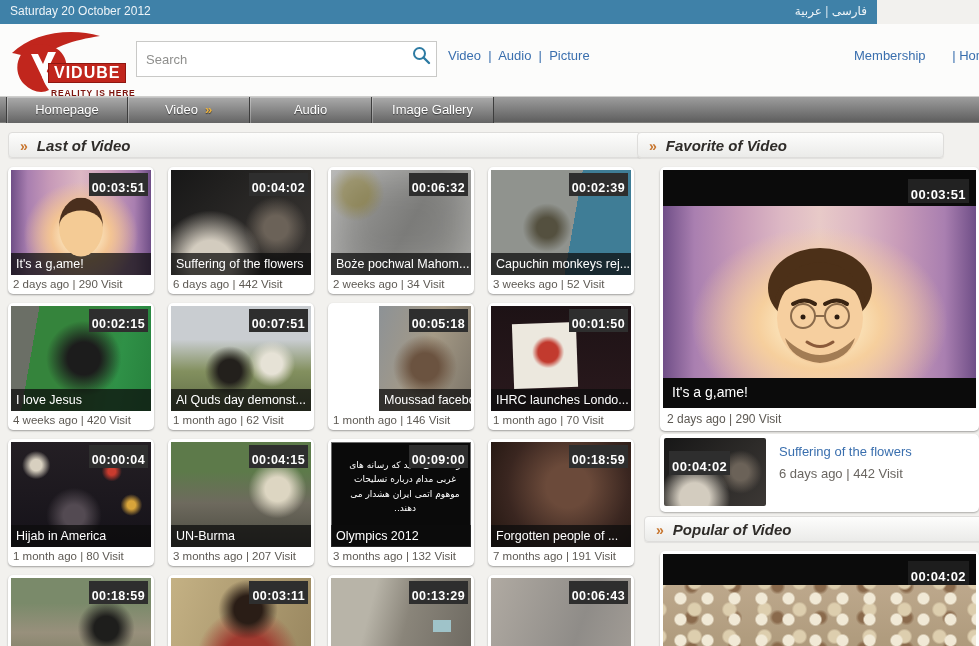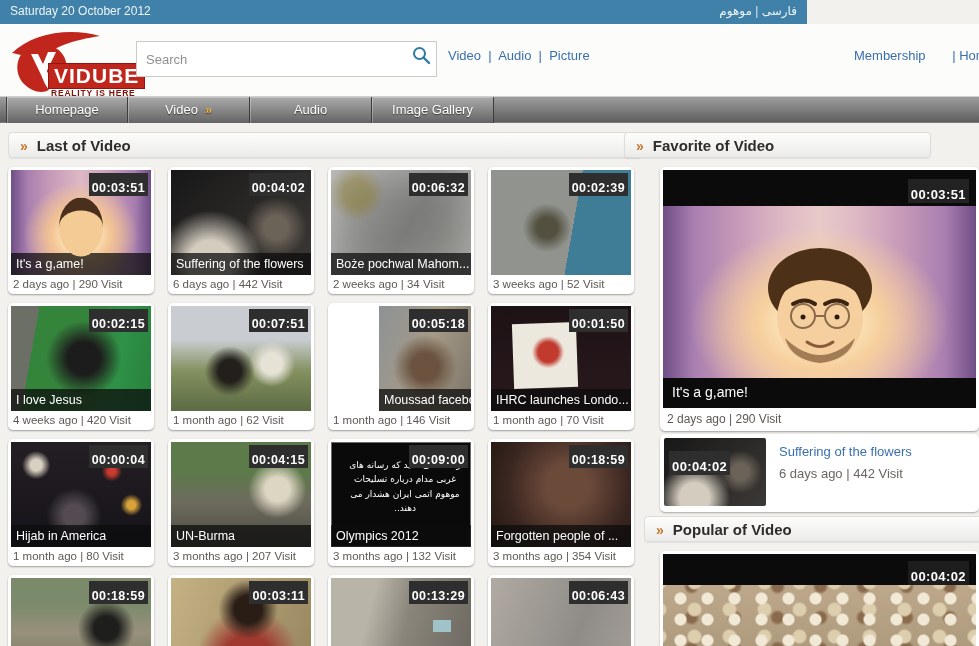--- a/index.html
+++ b/index.html
@@ -1,31 +1,31 @@
 <!DOCTYPE html>
 <html><head>
 <meta charset="utf-8">
 <style>
   * { margin:0; padding:0; box-sizing:border-box; }
   html,body { background:#e9e8e5; }
   body { font-family:"Liberation Sans","DejaVu Sans",sans-serif; }
   #stage { position:relative; width:979px; height:646px; overflow:hidden; background:#f2f1ee; }
 
   
-  .topbar { position:absolute; top:0; left:0; width:807px; height:24px; background:#3f81a8; color:#eef4f8; font-size:12px; }
+  .topbar { position:absolute; top:0; left:0; width:877px; height:24px; background:#3f81a8; color:#eef4f8; font-size:12px; }
   .topbar .date { position:absolute; left:10px; top:4px; }
   .topbar .langs { position:absolute; right:10px; top:4px; }
   .langs span { cursor:pointer; }
   .langs span + span::before { content:" | "; color:#d7e6ef; }
 
   
   .header { position:absolute; top:24px; left:0; width:979px; height:72px; background:#fcfcfb; }
   .logo { position:absolute; left:2px; top:3px; width:140px; height:70px; }
   .logo svg { position:absolute; left:2px; top:0; }
-  .logo-box { position:absolute; left:46px; top:36px; background:#c1261d; border:1px solid #8f1711; color:#fff; font-weight:bold; font-size:21px; letter-spacing:1px; padding:0 5px 0 5px; }
+  .logo-box { position:absolute; left:46px; top:36px; background:#c1261d; border:1px solid #8f1711; color:#fff; font-weight:bold; font-size:16px; letter-spacing:1px; padding:0 5px 0 5px; }
   .logo-tag { position:absolute; left:49px; top:61px; color:#7c120c; font-weight:bold; font-size:8.5px; letter-spacing:0.8px; }
 
   .searchwrap { position:absolute; left:136px; top:17px; width:301px; height:36px; }
   .searchwrap input { width:100%; height:100%; border:1px solid #c9c9c7; background:#fff; font-size:13px; color:#444; padding:0 30px 0 9px; font-family:inherit; outline:none; }
   .searchwrap input::placeholder { color:#8f8f8d; }
   .search-btn { position:absolute; right:6px; top:5px; width:19px; height:19px; cursor:pointer; }
 
   .medialinks { position:absolute; left:448px; top:24px; font-size:13px; color:#3a6fae; }
   .medialinks span { cursor:pointer; }
   .medialinks span + span::before { content:"  |  "; white-space:pre; }
@@ -36,24 +36,24 @@
   
   .navbar { position:absolute; top:96px; left:0; width:979px; height:27px; background:linear-gradient(#9d9d9d,#5e5e5e); border-top:1px solid #cfcfcd; border-bottom:1px solid #7c7c7a; }
   .tabs { position:absolute; left:6px; top:0; display:flex; height:26px; }
   .tab { width:122px; height:26px; line-height:25px; text-align:center; color:#fff; font-size:13px; text-shadow:0 1px 1px rgba(0,0,0,.55); background:linear-gradient(#ababab,#646464); border-right:1px solid #3d3d3d; box-shadow:inset 1px 1px 0 rgba(255,255,255,.28); cursor:pointer; }
   .tab:first-child { border-left:1px solid #3d3d3d; }
   .tab .arrow { color:#ecb23c; font-weight:bold; margin-left:7px; }
 
   
   .sechead { position:absolute; height:26px; line-height:25px; border-radius:4px; background:linear-gradient(#fdfdfc,#ebebe9); border:1px solid #dedddb; box-shadow:0 1px 1px rgba(0,0,0,.07); white-space:nowrap; overflow:hidden; }
   .sechead .mark { color:#c8762f; font-weight:bold; margin:0 9px 0 11px; font-size:14px; }
-  .sechead .sectitle { color:#2f2c29; font-weight:bold; font-size:15px; }
+  .sechead .sectitle { color:#2f2c29; font-weight:bold; font-size:15px;font-style:italic; }
 
   #head-last { left:8px; top:132px; width:634px; }
-  #head-fav  { left:624px; top:132px; width:307px; }
+  #head-fav  { left:637px; top:132px; width:307px; }
   #head-pop  { left:644px; top:516px; width:372px; }
 
   
   .grid { position:absolute; left:8px; top:167px; width:636px; display:grid; grid-template-columns:repeat(4,146px); column-gap:14px; row-gap:9px; }
   .vcard { background:#fff; border-radius:5px; padding:3px; box-shadow:0 1px 2px rgba(0,0,0,.35); cursor:pointer; }
   .thumb { position:relative; height:105px; background:#111; overflow:hidden; }
   .dur { position:absolute; top:3px; right:3px; background:#2e2e2e; color:#fff; font-weight:bold; font-size:12.5px; letter-spacing:.4px; padding:8px 3px 1px 3px; }
   .vtitle { position:absolute; left:0; right:0; bottom:0; background:rgba(12,12,12,.74); color:#fff; font-size:12.5px; padding:4px 5px; white-space:nowrap; overflow:hidden; }
   .meta { color:#5d5953; font-size:11.5px; padding:3px 1px 1px 2px; white-space:nowrap; overflow:hidden; }
 
@@ -134,21 +134,21 @@
         background-position:0 0, 4px 3px, 14px 11px, 7px 17px, 0 0; }
 </style>
 </head>
 <body>
 
 <div id="stage">
 
   <div class="topbar">
     <span class="date">Saturday 20 October 2012</span>
     <span class="langs">
-      <span>فارسى</span><span>موهوم</span>
+      <span>فارسى</span><span>عربية</span>
     </span>
   </div>
 
   <div class="header">
     <div class="logo">
       <svg width="100" height="66" viewBox="0 0 100 66">
         <path d="M8 26 C28 6 66 0 96 9 C70 13 46 20 32 36 C26 30 15 27 8 26 Z" fill="#c1261d"></path>
         <path d="M28 18 C13 25 8 44 20 57 C28 65 38 67 45 63 C38 53 36 46 38 38 C43 47 51 53 59 50 C66 40 62 26 50 20 C43 17 34 16 28 18 Z" fill="#c1261d"></path>
         <path d="M27 27 L39 52 L52 25 L44 25 L39 37 L34 27 Z" fill="#ffffff"></path>
       </svg>
@@ -216,35 +216,37 @@
       <div class="thumb t2">
         <span class="dur">00:06:32</span>
         <span class="vtitle">Boże pochwal Mahom...</span>
       </div>
       <div class="meta">2 weeks ago | 34 Visit</div>
     </div>
 
     <div class="vcard">
       <div class="thumb t3">
         <span class="dur">00:02:39</span>
+        <span class="vtitle">Capuchin monkeys rej...</span>
       </div>
       <div class="meta">3 weeks ago | 52 Visit</div>
     </div>
 
     <div class="vcard">
       <div class="thumb t4">
         <span class="dur">00:02:15</span>
         <span class="vtitle">I love Jesus</span>
       </div>
       <div class="meta">4 weeks ago | 420 Visit</div>
     </div>
 
     <div class="vcard">
       <div class="thumb t5">
         <span class="dur">00:07:51</span>
+        <span class="vtitle">Al Quds day demonst...</span>
       </div>
       <div class="meta">1 month ago | 62 Visit</div>
     </div>
 
     <div class="vcard">
       <div class="thumb t6">
         <span class="dur">00:05:18</span>
         <span class="vtitle">Moussad facebook on...</span>
       </div>
       <div class="meta">1 month ago | 146 Visit</div>
@@ -281,21 +283,21 @@
         <span class="vtitle">Olympics 2012</span>
       </div>
       <div class="meta">3 months ago | 132 Visit</div>
     </div>
 
     <div class="vcard">
       <div class="thumb t11">
         <span class="dur">00:18:59</span>
         <span class="vtitle">Forgotten people of ...</span>
       </div>
-      <div class="meta">3 months ago | 354 Visit</div>
+      <div class="meta">7 months ago | 191 Visit</div>
     </div>
 
     <div class="vcard">
       <div class="thumb t12">
         <span class="dur">00:18:59</span>
       </div>
     </div>
 
     <div class="vcard">
       <div class="thumb t13">

